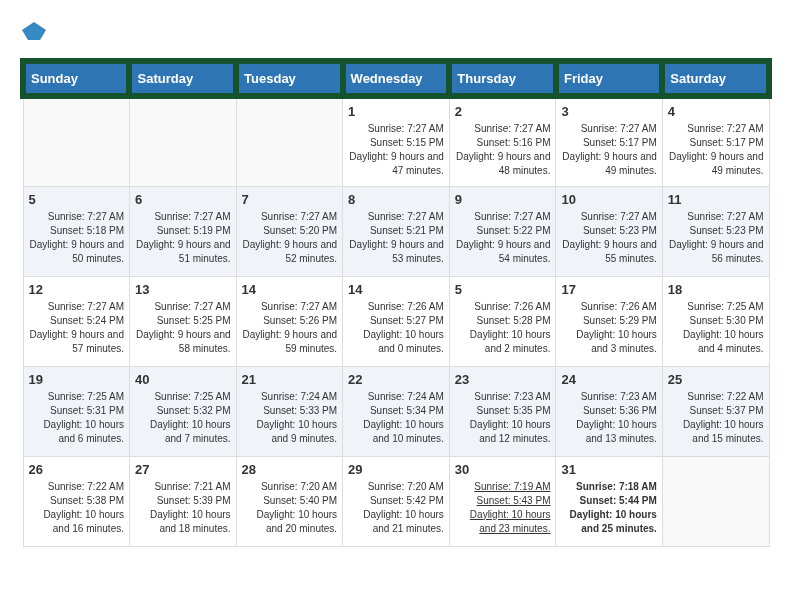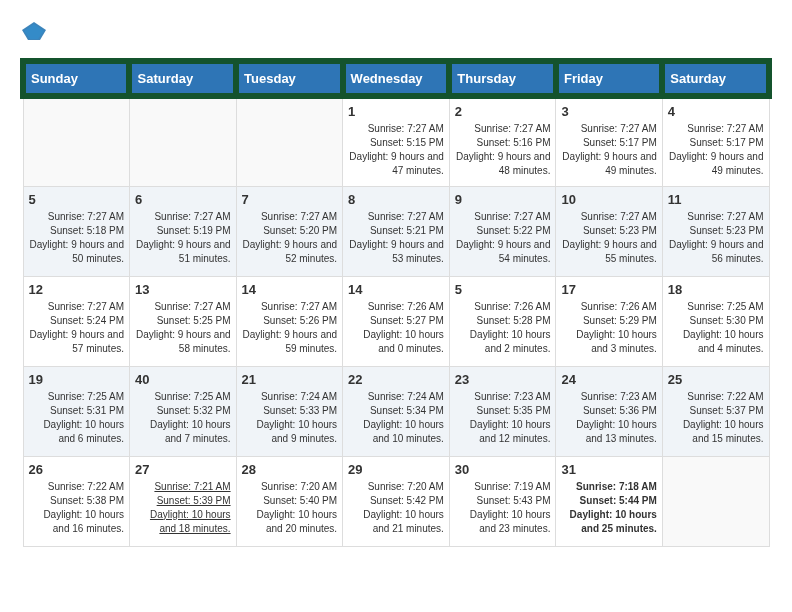--- a/index.html
+++ b/index.html
@@ -289,39 +289,39 @@
       </tr>
       <tr>
         <td>
           <span class="day-number">26</span>
           <div class="day-content" style="white-space: pre-line;">Sunrise: 7:22 AM
 Sunset: 5:38 PM
 Daylight: 10 hours and 16 minutes.</div>
         </td>
         <td>
           <span class="day-number">27</span>
-          <div class="day-content" style="white-space: pre-line; text-decoration: underline;">Sunrise: 7:21 AM
+          <div class="day-content" style="white-space: pre-line;">Sunrise: 7:21 AM
 Sunset: 5:39 PM
 Daylight: 10 hours and 18 minutes.</div>
         </td>
         <td>
           <span class="day-number">28</span>
           <div class="day-content" style="white-space: pre-line;">Sunrise: 7:20 AM
 Sunset: 5:40 PM
 Daylight: 10 hours and 20 minutes.</div>
         </td>
         <td>
           <span class="day-number">29</span>
           <div class="day-content" style="white-space: pre-line;">Sunrise: 7:20 AM
 Sunset: 5:42 PM
 Daylight: 10 hours and 21 minutes.</div>
         </td>
         <td>
           <span class="day-number">30</span>
-          <div class="day-content" style="white-space: pre-line;">Sunrise: 7:19 AM
+          <div class="day-content" style="white-space: pre-line; text-decoration: underline;">Sunrise: 7:19 AM
 Sunset: 5:43 PM
 Daylight: 10 hours and 23 minutes.</div>
         </td>
         <td>
           <span class="day-number">31</span>
           <div class="day-content" style="white-space: pre-line; font-weight: bold;">Sunrise: 7:18 AM
 Sunset: 5:44 PM
 Daylight: 10 hours and 25 minutes.</div>
         </td>
         <td class="empty-cell"></td>

